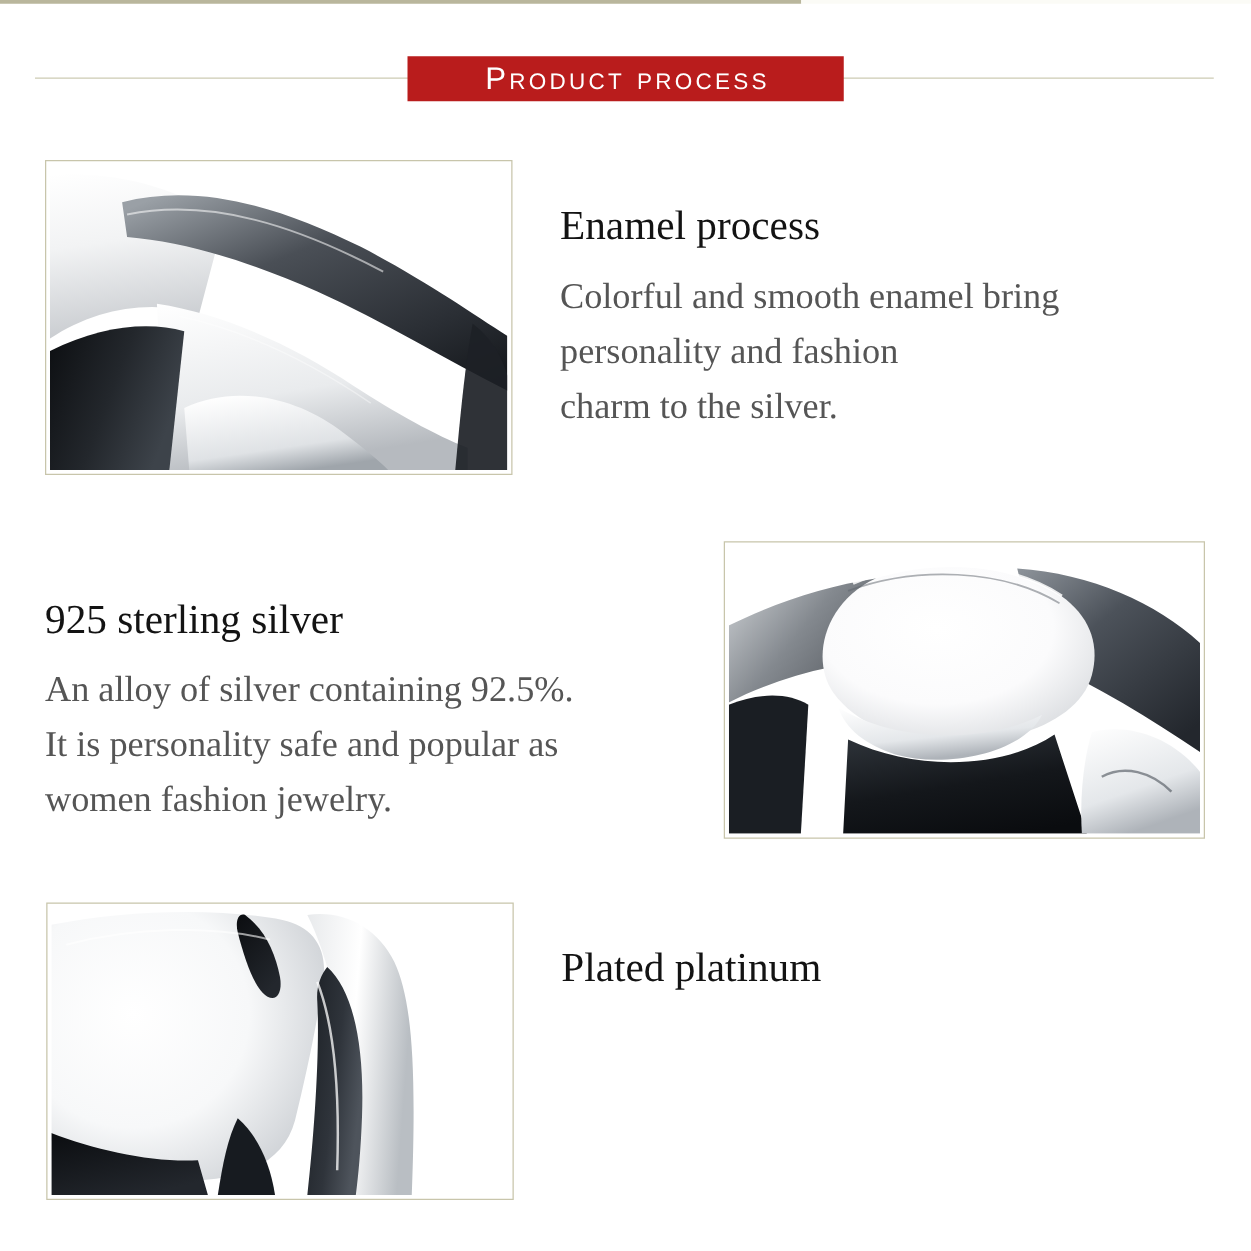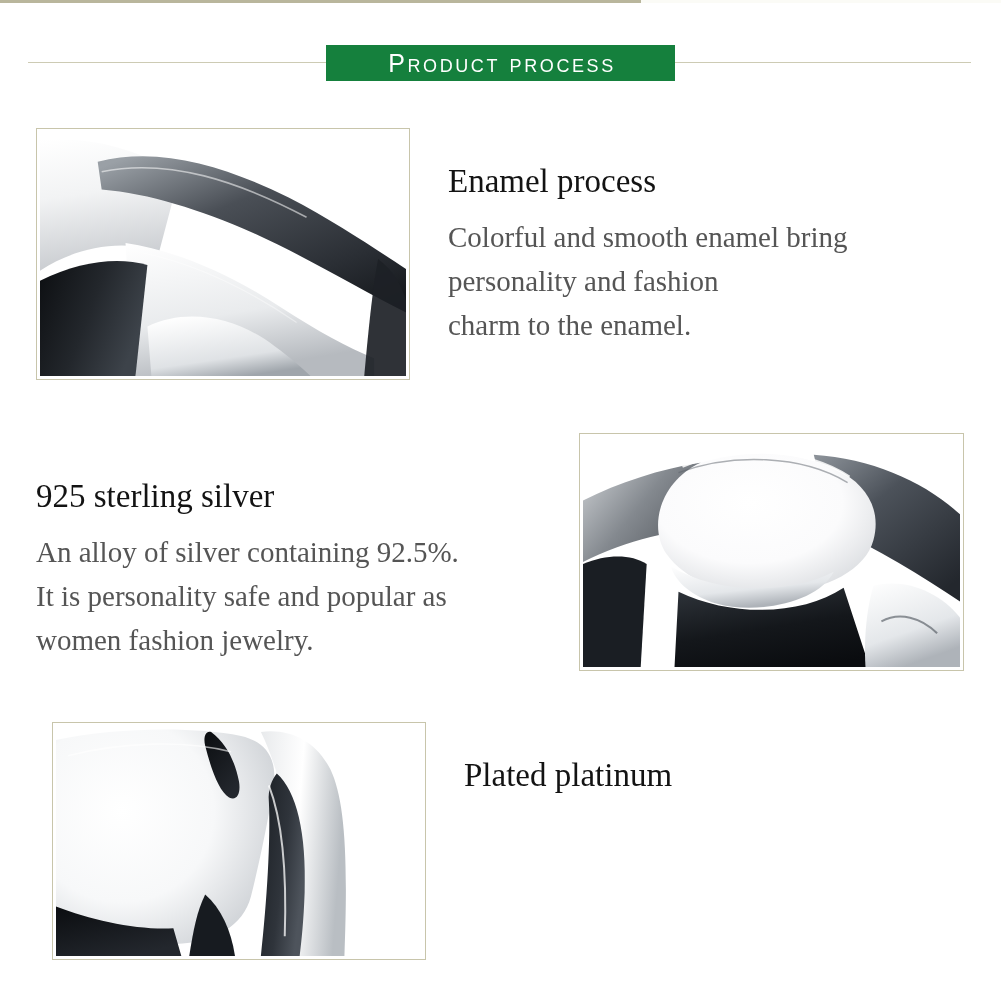--- a/index.html
+++ b/index.html
@@ -50,21 +50,21 @@
   }
   .hr-left  { left: 28px;  width: 300px; }
   .hr-right { left: 673px; width: 298px; }
 
   .banner {
     position: absolute;
     left: 326px;
     top: 0;
     width: 349px;
     height: 36px;
-    background: #15803d;
+    background: #b91c1c;
     display: flex;
     align-items: center;
     justify-content: center;
   }
   .banner-label {
     font-family: "Liberation Sans", "DejaVu Sans", sans-serif;
     font-variant: small-caps;
     font-size: 25px;
     line-height: 1;
     letter-spacing: 2.6px;
@@ -114,21 +114,21 @@
   #feature-1 { left: 0; top: 128px; width: 1001px; height: 262px; }
   #feature-1 .photo-frame { left: 36px; top: 0; width: 374px; height: 252px; }
   #feature-1 .text-col    { left: 448px; top: 35px; }
 
   
   #feature-2 { left: 0; top: 433px; width: 1001px; height: 238px; }
   #feature-2 .photo-frame { left: 579px; top: 0; width: 385px; height: 238px; }
   #feature-2 .text-col    { left: 36px; top: 45px; }
 
   
-  #feature-3 { left: 16px; top: 722px; width: 808px; height: 238px; }
+  #feature-3 { left: 1px; top: 722px; width: 808px; height: 238px; }
   #feature-3 .photo-frame { left: 36px; top: 0; width: 374px; height: 238px; }
   #feature-3 .text-col    { left: 448px; top: 35px; }
 </style>
 </head>
 <body>
 
 <div class="top-rule"></div>
 <div class="top-rule-faint"></div>
 
 <div class="section-header">
@@ -192,21 +192,21 @@
         <path d="M104,122 C160,134 214,162 258,192" stroke="#ffffff" stroke-width="1.2" fill="none" opacity="0.4"></path>
       </svg>
     </div>
   </div>
 
   <div class="text-col">
     <div class="feature-title">Enamel process</div>
     <div class="feature-body">
       <div class="line">Colorful and smooth enamel bring</div>
       <div class="line">personality and fashion</div>
-      <div class="line">charm to the enamel.</div>
+      <div class="line">charm to the silver.</div>
     </div>
   </div>
 </div>
 
 <div class="feature" id="feature-2">
 
   <div class="text-col">
     <div class="feature-title">925 sterling silver</div>
     <div class="feature-body">
       <div class="line">An alloy of silver containing 92.5%.</div>

